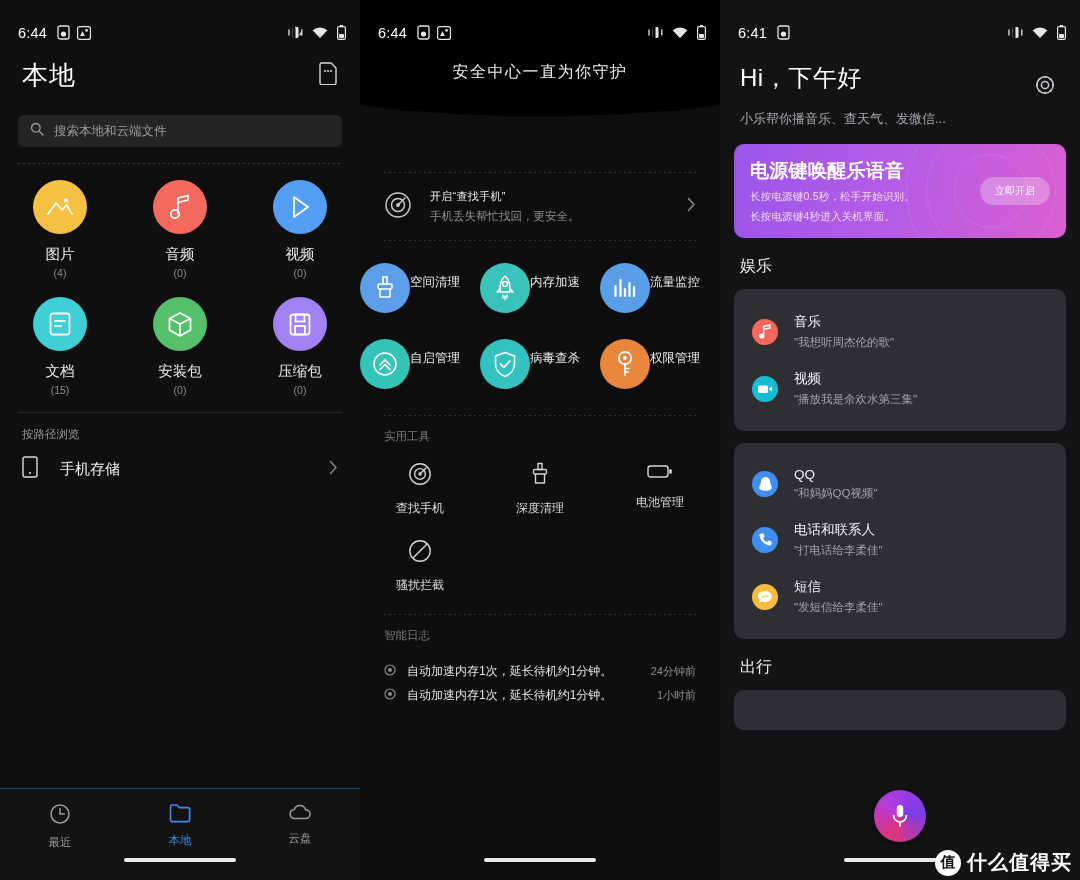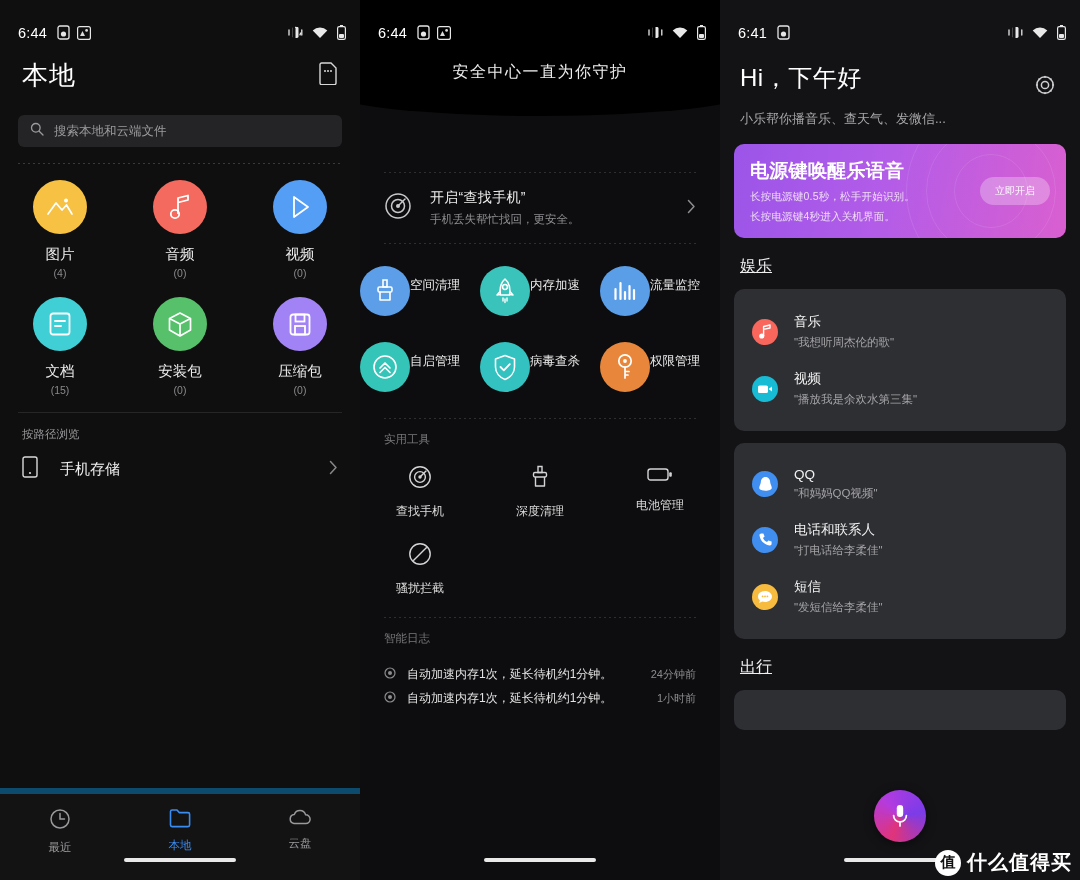--- a/index.html
+++ b/index.html
@@ -46,21 +46,21 @@
   .cat-name { color: #ededed; font-size: 14.5px; margin-top: 11px; }
   .cat-count { color: #8a8a8d; font-size: 10.5px; margin-top: 3px; }
   .p1-sep { margin: 16px 18px 0 18px; height: 1px; background: #262628; }
   .p1-sect-label { color: #9a9a9d; font-size: 11.5px; margin: 14px 0 0 22px; }
   .storage-row { display: flex; align-items: center; padding: 14px 22px 0 22px; }
   .storage-name { color: #f0f0f0; font-size: 15px; margin-left: 22px; }
   .storage-chev { margin-left: auto; }
 
   .tabbar {
     position: absolute; bottom: 0; left: 0; right: 0; height: 92px;
-    background: #131314; border-top: 6px solid #0c4a6e;
+    background: #131314; border-top: 1px solid #0c4a6e;
     display: flex; align-items: flex-start; padding-top: 14px;
   }
   .tab { flex: 1; display: flex; flex-direction: column; align-items: center; gap: 6px; }
   .tab-label { font-size: 11.5px; color: #9a9a9d; }
   .tab.active .tab-label { color: #3b8cf0; }
   .homebar {
     position: absolute; bottom: 18px; left: 50%; transform: translateX(-50%);
     width: 112px; height: 4px; border-radius: 3px; background: #e9e9e9;
   }
 
@@ -75,21 +75,21 @@
     color: #ededed; font-size: 16px; letter-spacing: 1.5px; z-index: 6;
   }
   .p2-body { position: relative; padding-top: 122px; }
   .p2-dotted {
     margin: 0 24px; height: 1px;
     background-image: linear-gradient(to right, #2e2e30 0 2px, transparent 2px 5px);
     background-size: 5px 1px; background-repeat: repeat-x;
   }
   .find-row { display: flex; align-items: center; padding: 16px 24px; gap: 18px; }
   .find-text { flex: 1; }
-  .find-title { color: #efefef; font-size: 14px; letter-spacing: .3px; }
+  .find-title { color: #efefef; font-size: 11px; letter-spacing: .3px; }
   .find-sub { color: #8e8e91; font-size: 11.5px; margin-top: 5px; }
 
   .p2-grid { display: grid; grid-template-columns: repeat(3,1fr); row-gap: 26px; margin-top: 22px; }
   .p2-item { display: flex; flex-direction: row; align-items: flex-start; }
   .p2-circle { width: 50px; height: 50px; border-radius: 50%; display: flex; align-items: center; justify-content: center; }
   .p2-label { color: #e8e8e8; font-size: 12.5px; margin-top: 11px; }
 
   .p2-sub-title { color: #77777a; font-size: 11.5px; margin: 0 0 0 24px; }
   .p2-tools { display: grid; grid-template-columns: repeat(3,1fr); row-gap: 22px; margin-top: 18px; }
   .p2-tool { display: flex; flex-direction: column; align-items: center; }
@@ -112,21 +112,21 @@
   }
   .banner-ring { position: absolute; border: 1.5px solid rgba(255,255,255,0.10); border-radius: 50%; }
   .banner-text { position: relative; z-index: 2; }
   .banner-title { color: #fff; font-size: 19px; font-weight: bold; letter-spacing: .3px; }
   .banner-line { color: #f0dcf6; font-size: 10.5px; margin-top: 6px; letter-spacing: .2px; }
   .banner-btn {
     position: absolute; right: 16px; top: 50%; transform: translateY(-50%); z-index: 3;
     background: rgba(255,255,255,0.28); color: #fff; font-size: 10px;
     padding: 7px 15px; border-radius: 15px; border: none;
   }
-  .p3-sect { color: #efefef; font-size: 16px; margin: 18px 0 0 20px; text-decoration: underline; }
+  .p3-sect { color: #efefef; font-size: 16px; margin: 18px 0 0 20px; }
   .card { margin: 12px 14px 0 14px; background: #2e2f33; border-radius: 10px; padding: 14px 0; }
   .card-row { display: flex; align-items: center; padding: 10px 18px; gap: 16px; }
   .app-ico { width: 26px; height: 26px; border-radius: 50%; display: flex; align-items: center; justify-content: center; flex: none; }
   .app-name { color: #f2f2f2; font-size: 13.5px; }
   .app-hint { color: #a3a3a6; font-size: 11.5px; margin-top: 4px; }
   .mic-btn {
     position: absolute; left: 50%; transform: translateX(-50%); bottom: 38px;
     width: 52px; height: 52px; border-radius: 50%; z-index: 20;
     background: conic-gradient(from 200deg, #e0347a, #b23be0, #7b3ce8, #e0347a);
     display: flex; align-items: center; justify-content: center;

